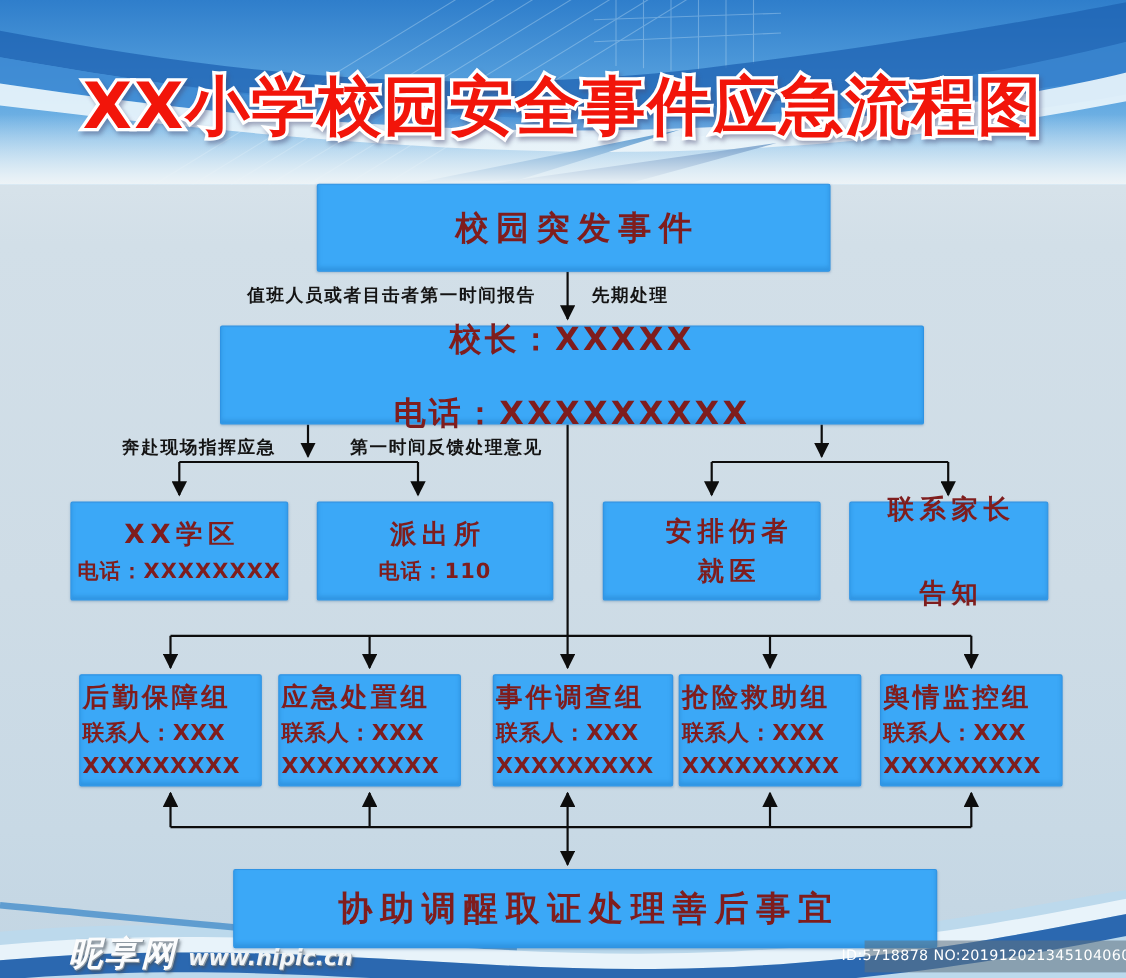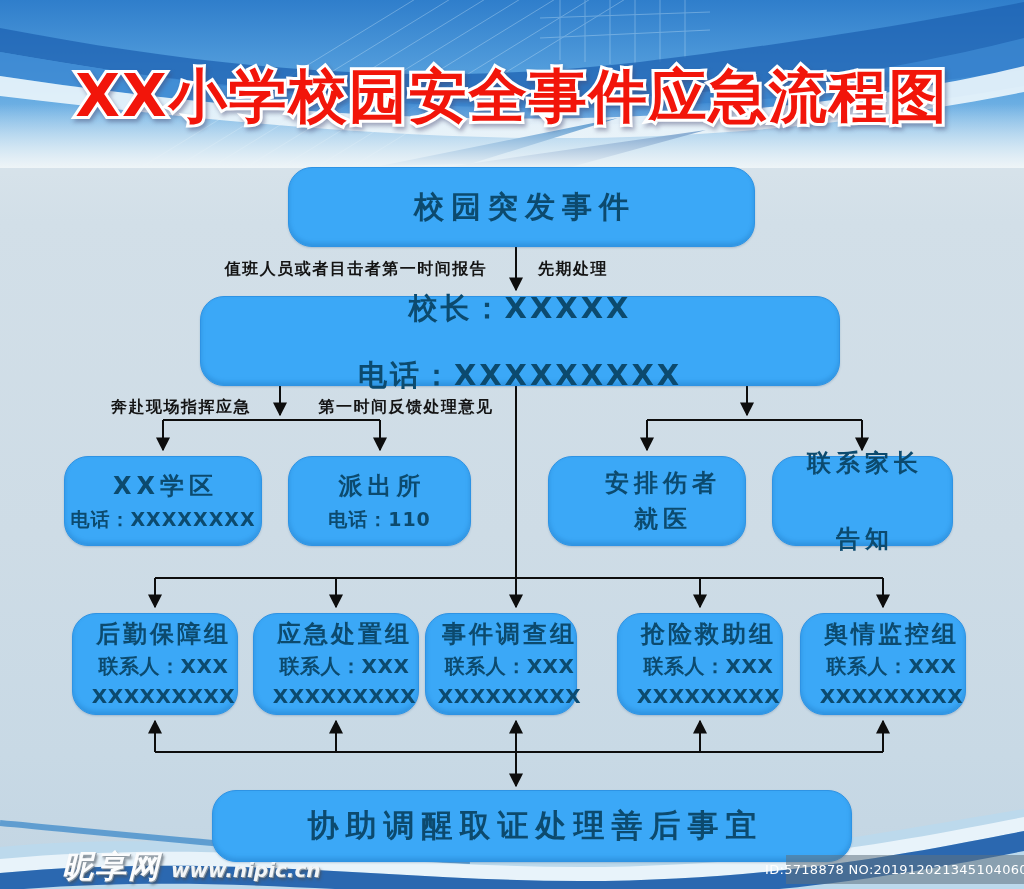--- a/index.html
+++ b/index.html
@@ -14,26 +14,26 @@
   .header-svg{position:absolute;top:0;left:0;width:1024px;height:168px;}
   .title-svg{position:absolute;top:40px;left:0;width:1024px;height:108px;}
   .title-text{
     font-family:"DejaVu Sans",sans-serif;font-size:58px;font-weight:bold;
     letter-spacing:2px;fill:#f2150a;stroke:#ffffff;stroke-width:6px;paint-order:stroke;
     filter:drop-shadow(2px 3px 2px rgba(70,70,110,0.45));
   }
 
   
   .fbox{
-    position:absolute;background:#3BA8F7;border:1px solid #2e93e4;border-radius:24px;
+    position:absolute;background:#3BA8F7;border:1px solid #2e93e4;border-radius:2px;
     box-shadow:inset 0 -3px 4px rgba(18,96,170,0.28), 0 1px 2px rgba(40,90,140,0.25);
     display:flex;flex-direction:column;align-items:center;justify-content:center;
-    color:#0c4a6e;font-weight:bold;text-align:center;box-sizing:border-box;
-  }
-  .fbox.left-align{align-items:center;text-align:left;padding-left:21px;padding-right:4px;}
+    color:#7f1d1d;font-weight:bold;text-align:center;box-sizing:border-box;
+  }
+  .fbox.left-align{align-items:flex-start;text-align:left;padding-left:2px;padding-right:4px;}
   .t-incident{font-size:30px;letter-spacing:7px;text-indent:7px;}
   .t-principal{font-size:29px;letter-spacing:3px;line-height:42px;}
   .t-resp1{font-size:24px;letter-spacing:5px;line-height:36px;text-indent:5px;}
   .t-resp2{font-size:19px;letter-spacing:1px;line-height:30px;}
   .t-team1{font-size:24px;letter-spacing:3px;line-height:33px;white-space:nowrap;}
   .t-team2{font-size:20px;letter-spacing:0.5px;line-height:30px;white-space:nowrap;}
   .t-final{font-size:31px;letter-spacing:7px;text-indent:7px;}
 
   
   .edge-label{
@@ -170,21 +170,21 @@
 
   <div class="fbox" style="left:200px;top:296px;width:640px;height:90px;gap:25px;">
     <div class="t-principal">校长：XXXXX</div>
     <div class="t-principal">电话：XXXXXXXXX</div>
   </div>
 
   <div class="fbox" style="left:64px;top:456px;width:198px;height:90px;">
     <div class="t-resp1">XX学区</div>
     <div class="t-resp2">电话：XXXXXXXX</div>
   </div>
-  <div class="fbox" style="left:288px;top:456px;width:183px;height:90px;">
+  <div class="fbox" style="left:288px;top:456px;width:215px;height:90px;">
     <div class="t-resp1">派出所</div>
     <div class="t-resp2">电话：110</div>
   </div>
   <div class="fbox" style="left:548px;top:456px;width:198px;height:90px;padding-left:27px;">
     <div class="t-resp1">安排伤者</div>
     <div class="t-resp1">就医</div>
   </div>
   <div class="fbox" style="left:772px;top:456px;width:181px;height:90px;gap:40px;">
     <div class="t-resp1">联系家长</div>
     <div class="t-resp1">告知</div>
@@ -193,21 +193,21 @@
   <div class="fbox left-align" style="left:72px;top:613px;width:166px;height:102px;">
     <div class="t-team1">后勤保障组</div>
     <div class="t-team2">联系人：XXX</div>
     <div class="t-team2">XXXXXXXXX</div>
   </div>
   <div class="fbox left-align" style="left:253px;top:613px;width:166px;height:102px;">
     <div class="t-team1">应急处置组</div>
     <div class="t-team2">联系人：XXX</div>
     <div class="t-team2">XXXXXXXXX</div>
   </div>
-  <div class="fbox left-align" style="left:425px;top:613px;width:152px;height:102px;">
+  <div class="fbox left-align" style="left:448px;top:613px;width:164px;height:102px;">
     <div class="t-team1">事件调查组</div>
     <div class="t-team2">联系人：XXX</div>
     <div class="t-team2">XXXXXXXXX</div>
   </div>
   <div class="fbox left-align" style="left:617px;top:613px;width:166px;height:102px;">
     <div class="t-team1">抢险救助组</div>
     <div class="t-team2">联系人：XXX</div>
     <div class="t-team2">XXXXXXXXX</div>
   </div>
   <div class="fbox left-align" style="left:800px;top:613px;width:166px;height:102px;">

